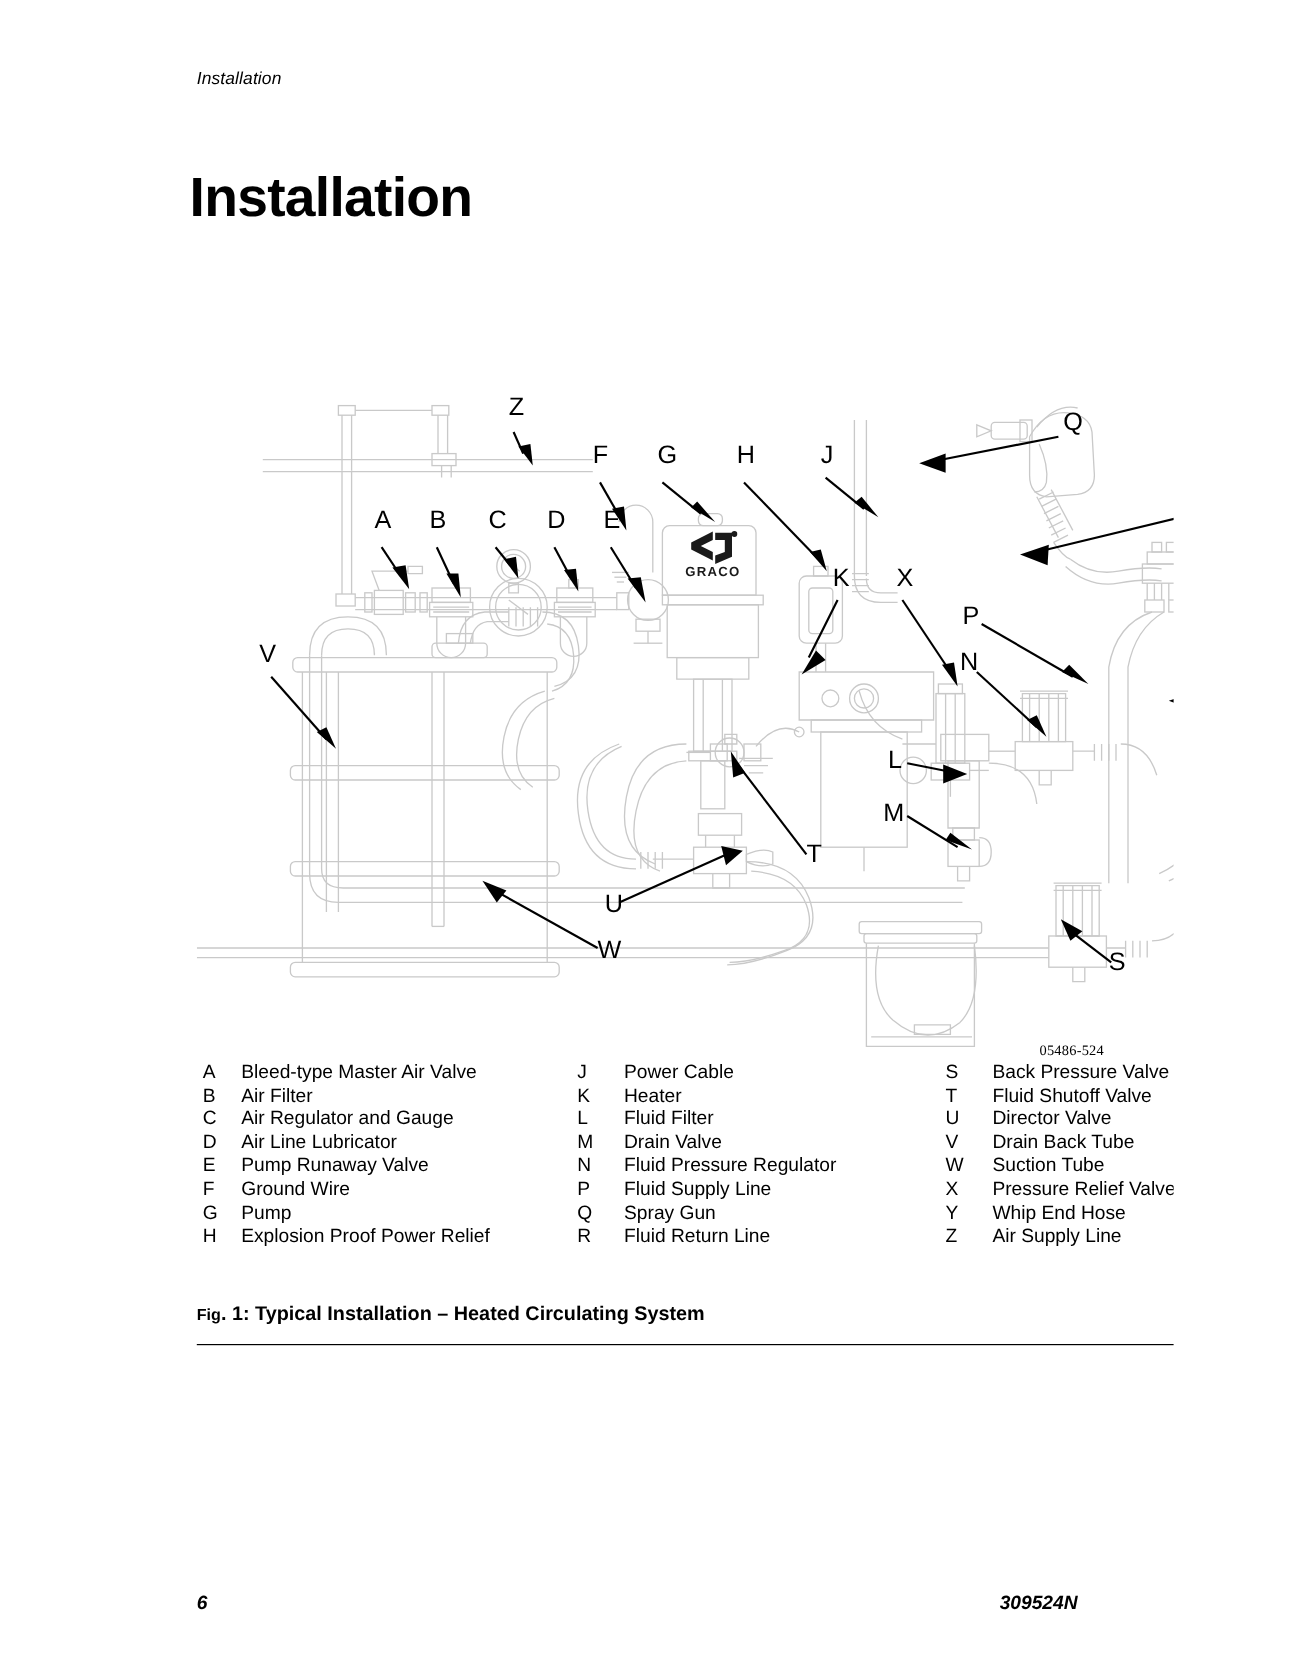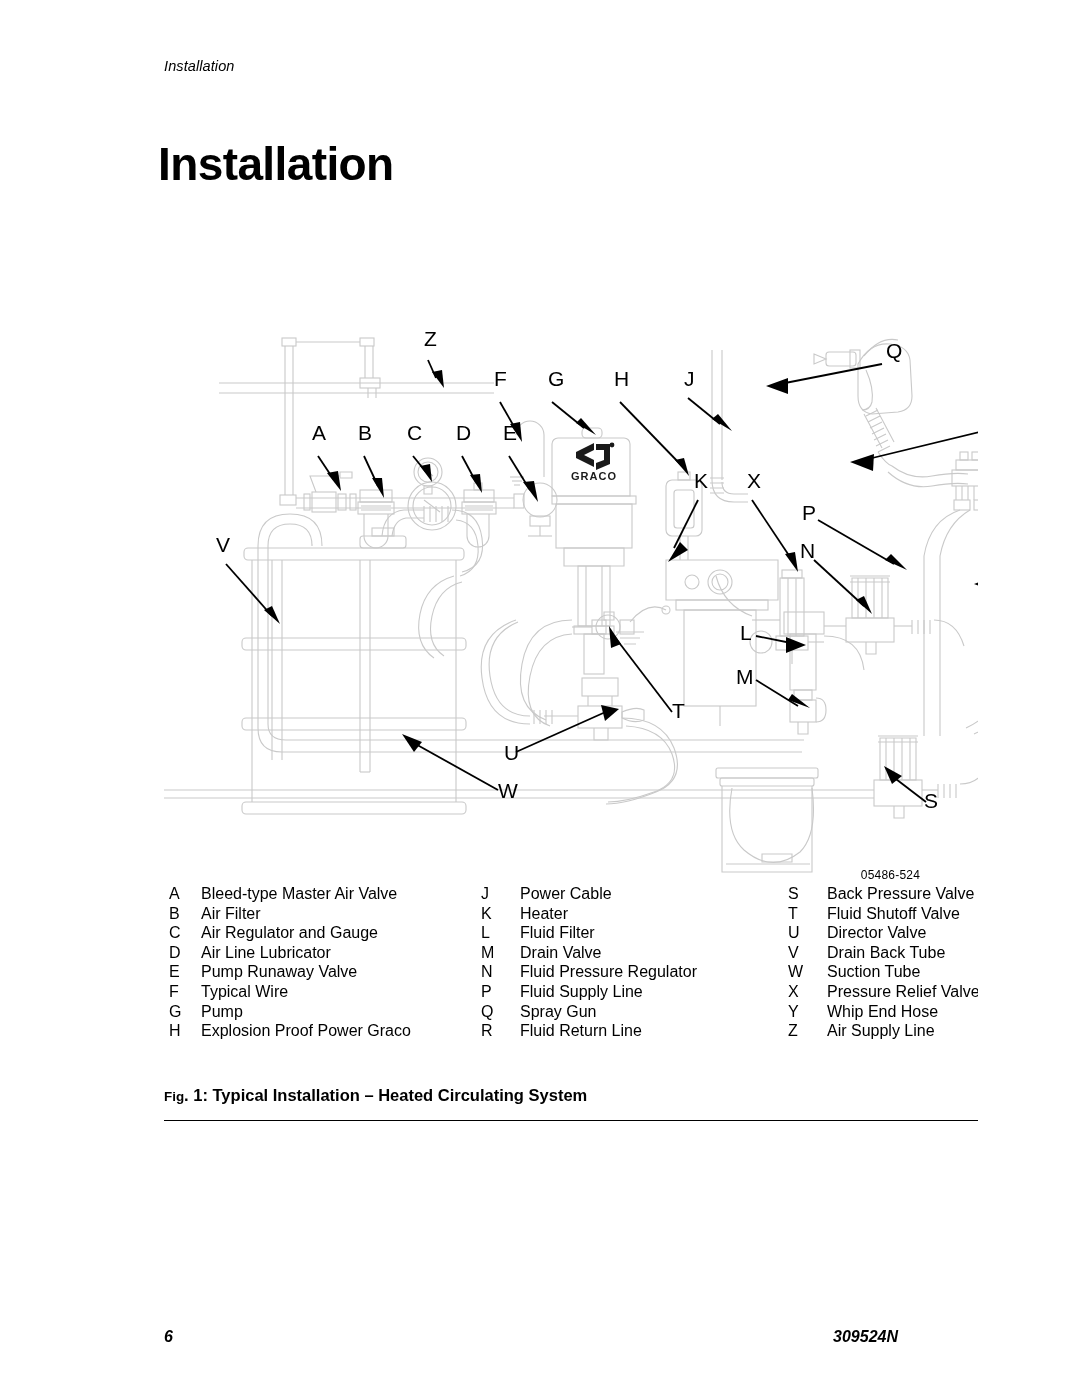--- a/index.html
+++ b/index.html
@@ -75,20 +75,21 @@
     display: block;
     width: 930px;
     height: 570px;
   }
   .drawing-number {
     position: absolute;
     right: 58px;
     top: 868px;
     font-size: 12px;
     letter-spacing: 0.2px;
+    font-family: Liberation Serif, serif;
   }
 
   
   .key-block {
     position: absolute;
     left: 62px;
     top: 884px;
     width: 930px;
   }
   .key-label {
@@ -587,29 +588,29 @@
         <div class="key-row">
           <span class="key-letter">D</span>
           <span class="key-desc">Air Line Lubricator</span>
         </div>
         <div class="key-row">
           <span class="key-letter">E</span>
           <span class="key-desc">Pump Runaway Valve</span>
         </div>
         <div class="key-row">
           <span class="key-letter">F</span>
-          <span class="key-desc">Typical Wire</span>
+          <span class="key-desc">Ground Wire</span>
         </div>
         <div class="key-row">
           <span class="key-letter">G</span>
           <span class="key-desc">Pump</span>
         </div>
         <div class="key-row">
           <span class="key-letter">H</span>
-          <span class="key-desc">Explosion Proof Power Graco</span>
+          <span class="key-desc">Explosion Proof Power Relief</span>
         </div>
       </div>
 
       <div class="key-col key-col-2">
         <div class="key-row">
           <span class="key-letter">J</span>
           <span class="key-desc">Power Cable</span>
         </div>
         <div class="key-row">
           <span class="key-letter">K</span>

